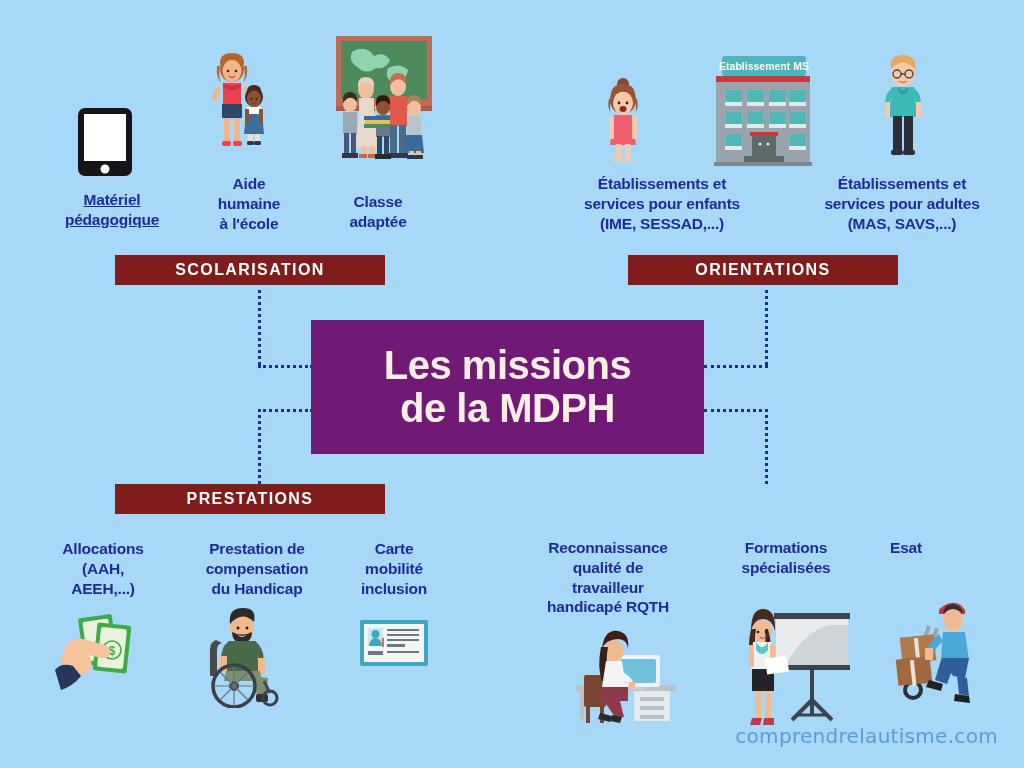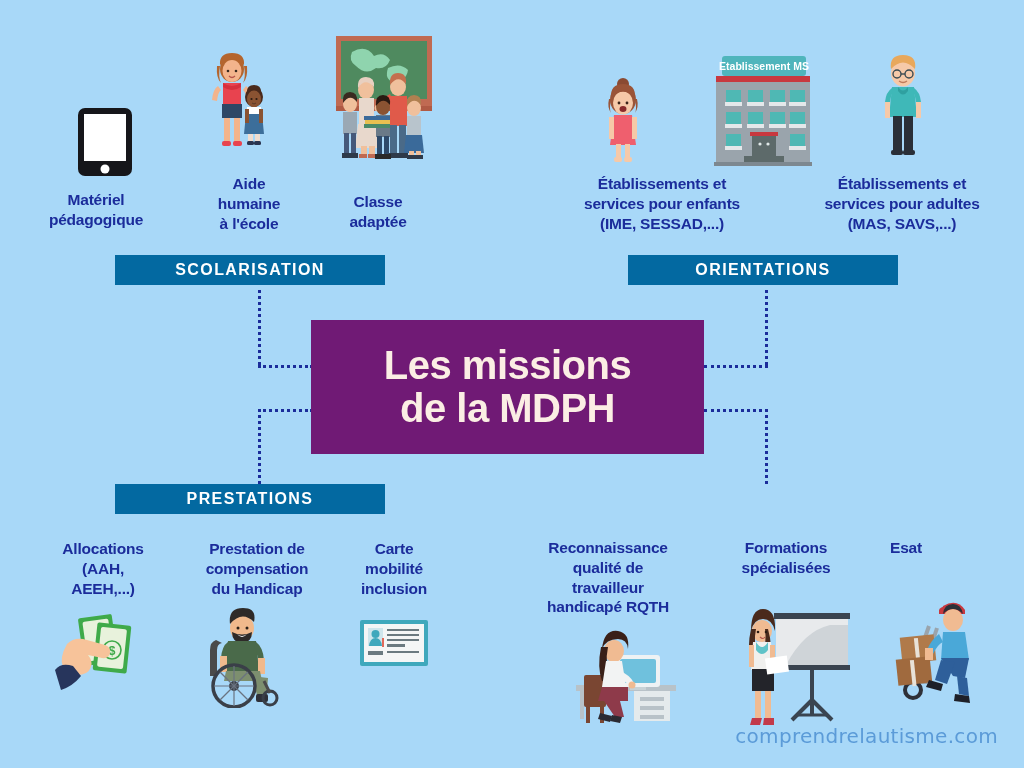--- a/index.html
+++ b/index.html
@@ -20,21 +20,21 @@
     font-size: 15.5px;
     line-height: 1.28;
     text-align: center;
     white-space: pre-line;
     letter-spacing: -0.2px;
   }
 
   
   .banner {
     position: absolute;
-    background: #0369a1;
+    background: #7f1d1d;
     color: #ffffff;
     font-weight: bold;
     font-size: 16px;
     letter-spacing: 1.4px;
     display: flex;
     align-items: center;
     justify-content: center;
     height: 30px;
   }
 
@@ -184,21 +184,21 @@
       <rect x="88" y="119" width="5" height="6" fill="#f0c09c"></rect>
       <rect x="79" y="123" width="8" height="4" fill="#2e3a4a"></rect>
       <rect x="87" y="123" width="8" height="4" fill="#2e3a4a"></rect>
 
       <rect x="36" y="84" width="26" height="4" fill="#3a6a9a"></rect>
       <rect x="37" y="88" width="25" height="4" fill="#e8c050"></rect>
       <rect x="36" y="92" width="26" height="4" fill="#4a8a6a"></rect>
     </svg>
   </div>
 
-  <div class="label" style="left:20px; top:190px; width:152px;">Matériel
+  <div class="label" style="left:36px; top:190px; width:152px;text-decoration:underline;">Matériel
 pédagogique</div>
   <div class="label" style="left:320px; top:192px; width:116px;">Classe
 adaptée</div>
   <div class="label" style="left:191px; top:174px; width:116px;">Aide
 humaine
 à l'école</div>
 
   <div class="illus" style="left:600px; top:74px;">
     <svg width="46" height="90" viewBox="0 0 46 90">
       <ellipse cx="23" cy="10" rx="6" ry="6" fill="#8a4a32"></ellipse>

